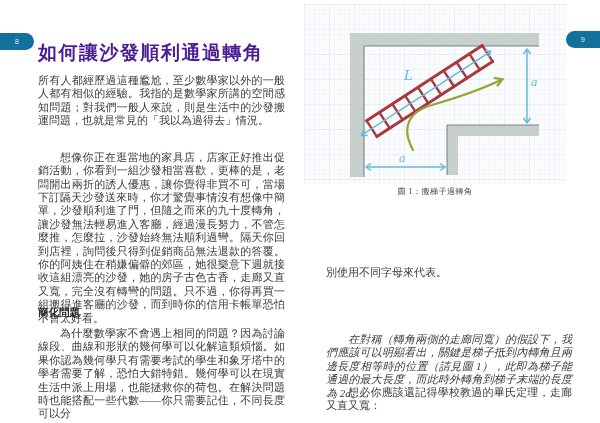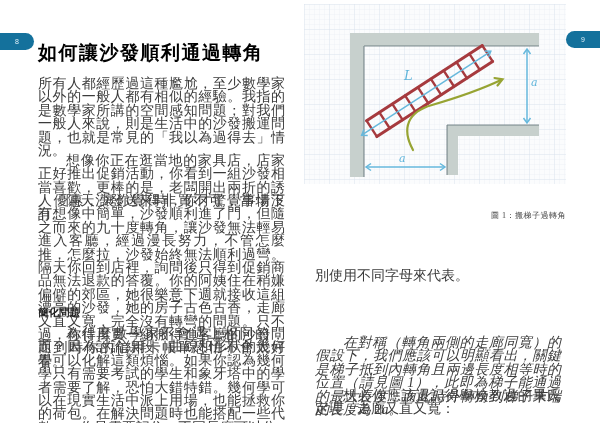--- a/index.html
+++ b/index.html
@@ -7,32 +7,32 @@
           font-family:"Liberation Serif",serif;}
   
   .tab{position:absolute;background:#14719c;color:#dff0f8;
        font-family:"Liberation Sans",sans-serif;font-size:7px;line-height:17px;
        text-align:center;}
   .tab-left{left:0;top:33px;width:34px;height:17px;border-radius:0 9px 9px 0;}
   .tab-right{right:0;top:31px;width:34px;height:17px;border-radius:9px 0 0 9px;}
   
   .title{position:absolute;left:38px;top:27px;width:260px;
          font-family:"Liberation Sans",sans-serif;font-weight:bold;font-size:19px;
-         color:#000000;letter-spacing:1.5px;}
-  .para{position:absolute;width:247px;font-size:14px;line-height:13.4px;color:#3b3b3b;
+         color:#4c1d95;letter-spacing:1.5px;}
+  .para{position:absolute;width:247px;font-size:11px;line-height:13.4px;color:#3b3b3b;
         text-align:justify;text-justify:inter-ideograph;word-break:break-all;}
   .indent{text-indent:2em;}
   .lp{left:38px;}
-  .rp{left:315px;width:246px;}
+  .rp{left:326px;width:246px;}
   .sec{position:absolute;left:38px;top:297px;
        font-family:"Liberation Sans",sans-serif;font-weight:bold;font-size:10.5px;color:#222;}
   
   .figure{position:absolute;left:304px;top:4px;width:262px;height:202px;}
-  .caption{position:absolute;left:0;top:182px;width:262px;text-align:right;
-           font-size:8px;color:#444;letter-spacing:.5px;margin-top:24px;}
+  .caption{position:absolute;left:0;top:182px;width:262px;text-align:center;
+           font-size:8px;color:#444;letter-spacing:.5px;}
   svg text.handblue{font-family:"DejaVu Serif",serif;font-style:italic;fill:#5fb4da;}
 </style>
 </head>
 <body>
 
 <div class="spread">
 
   <div class="tab tab-left">
     <span>8</span>
   </div>

